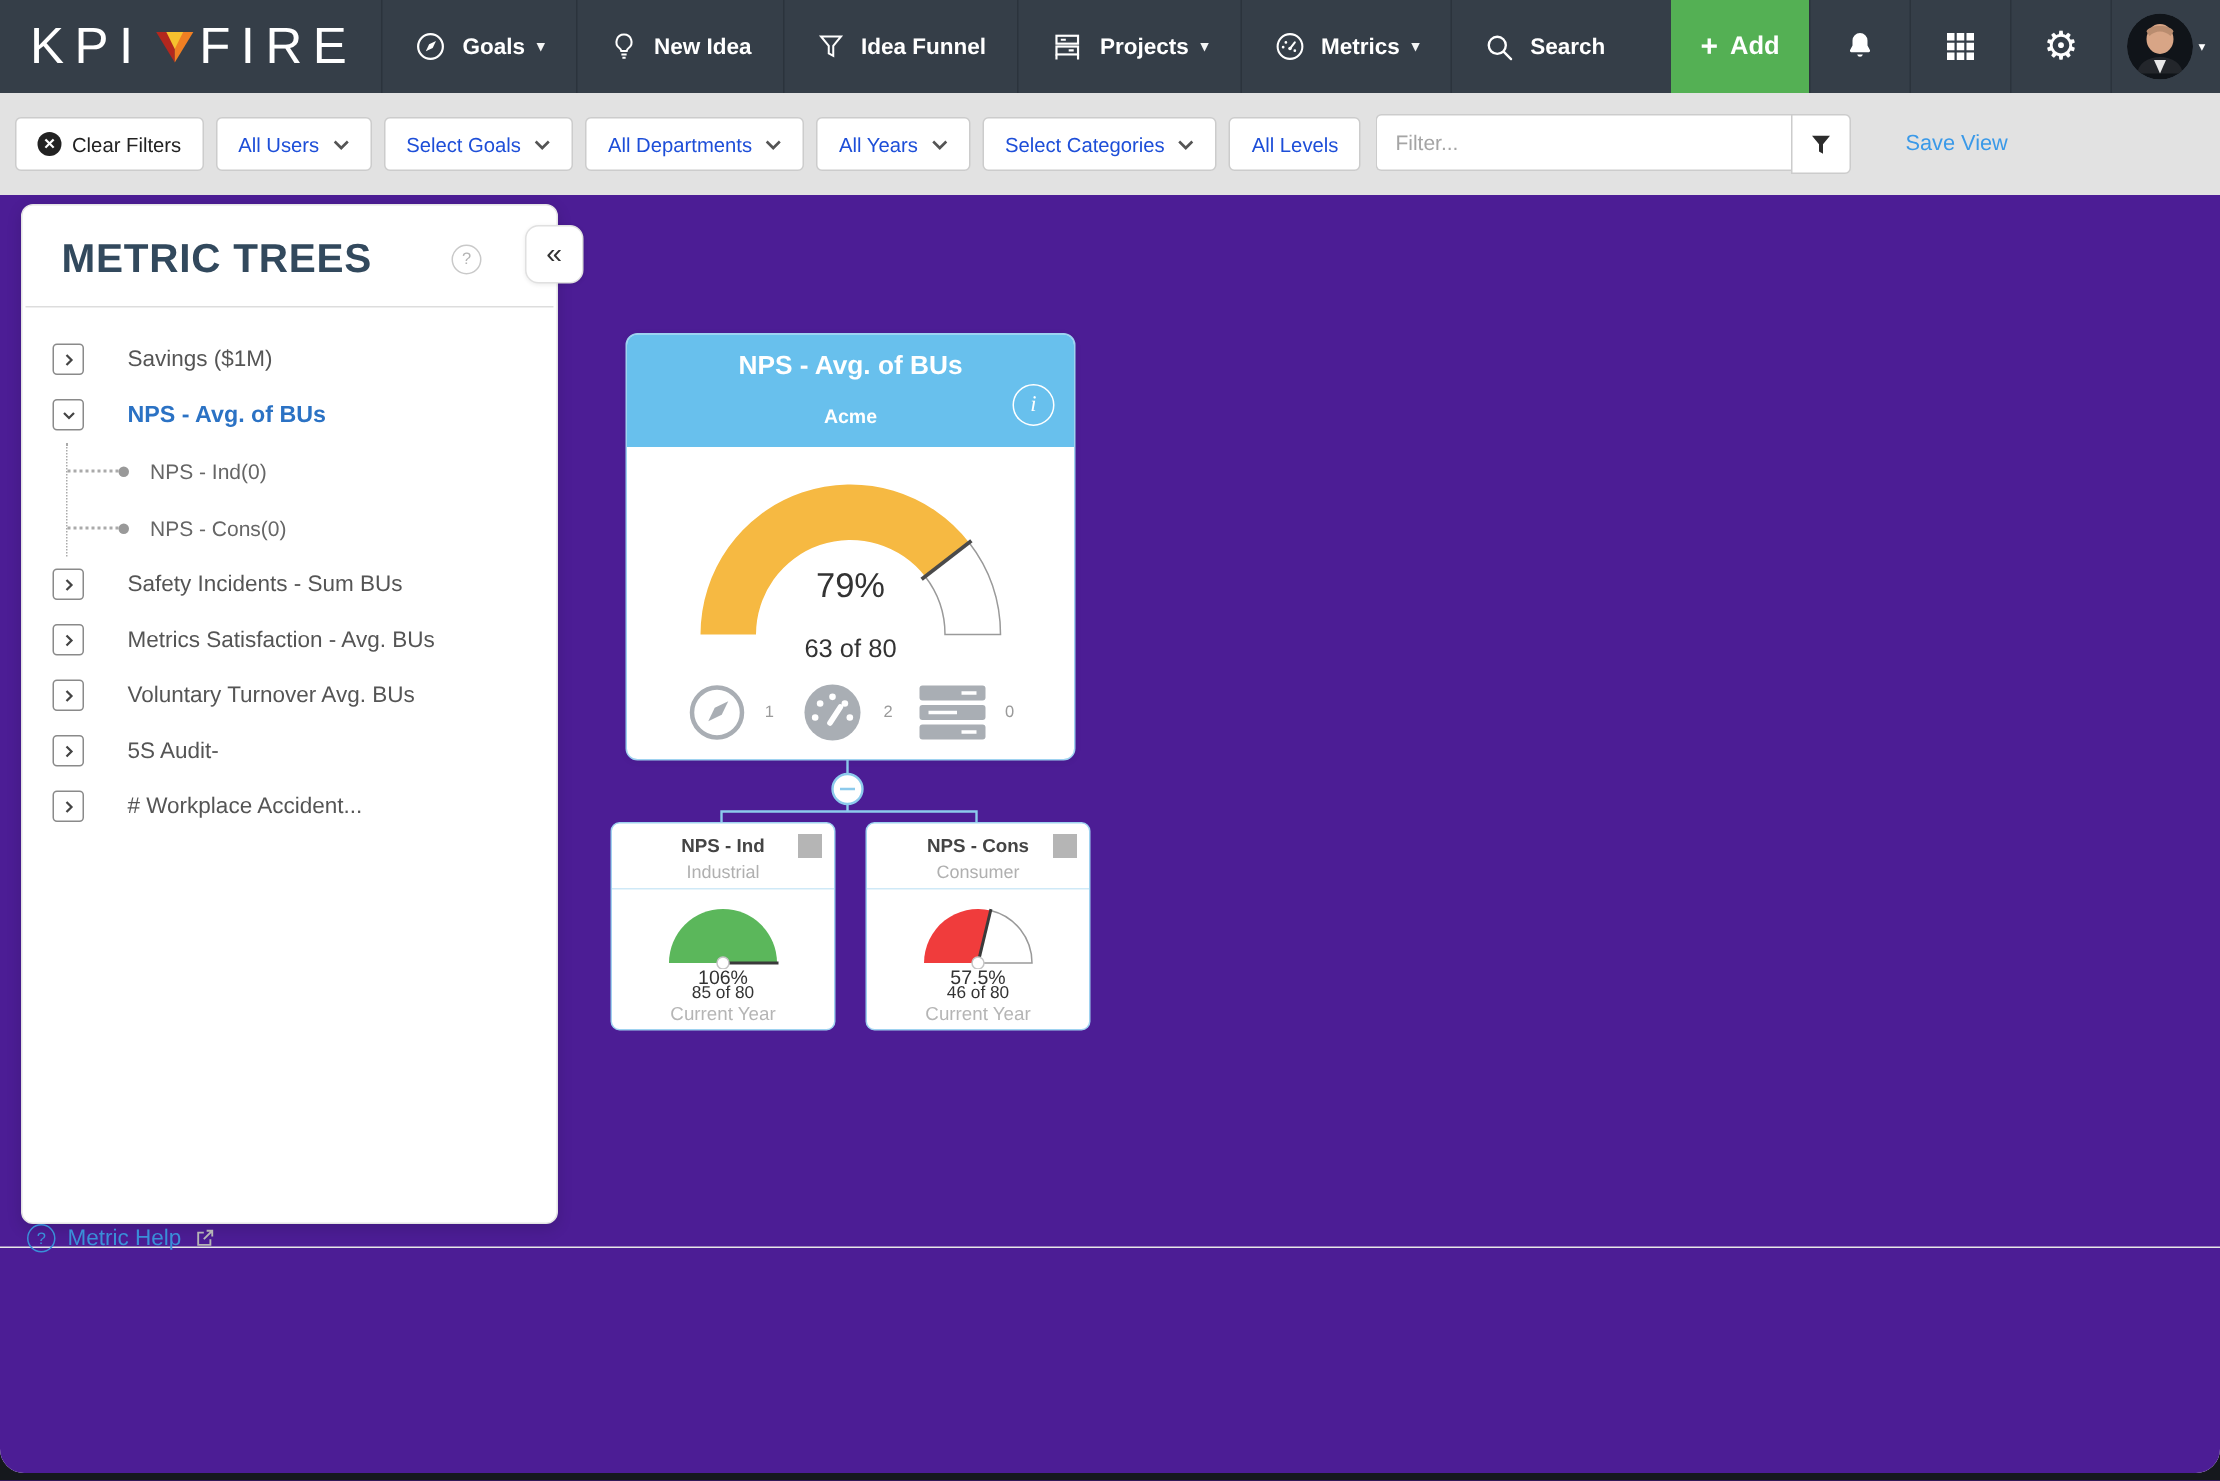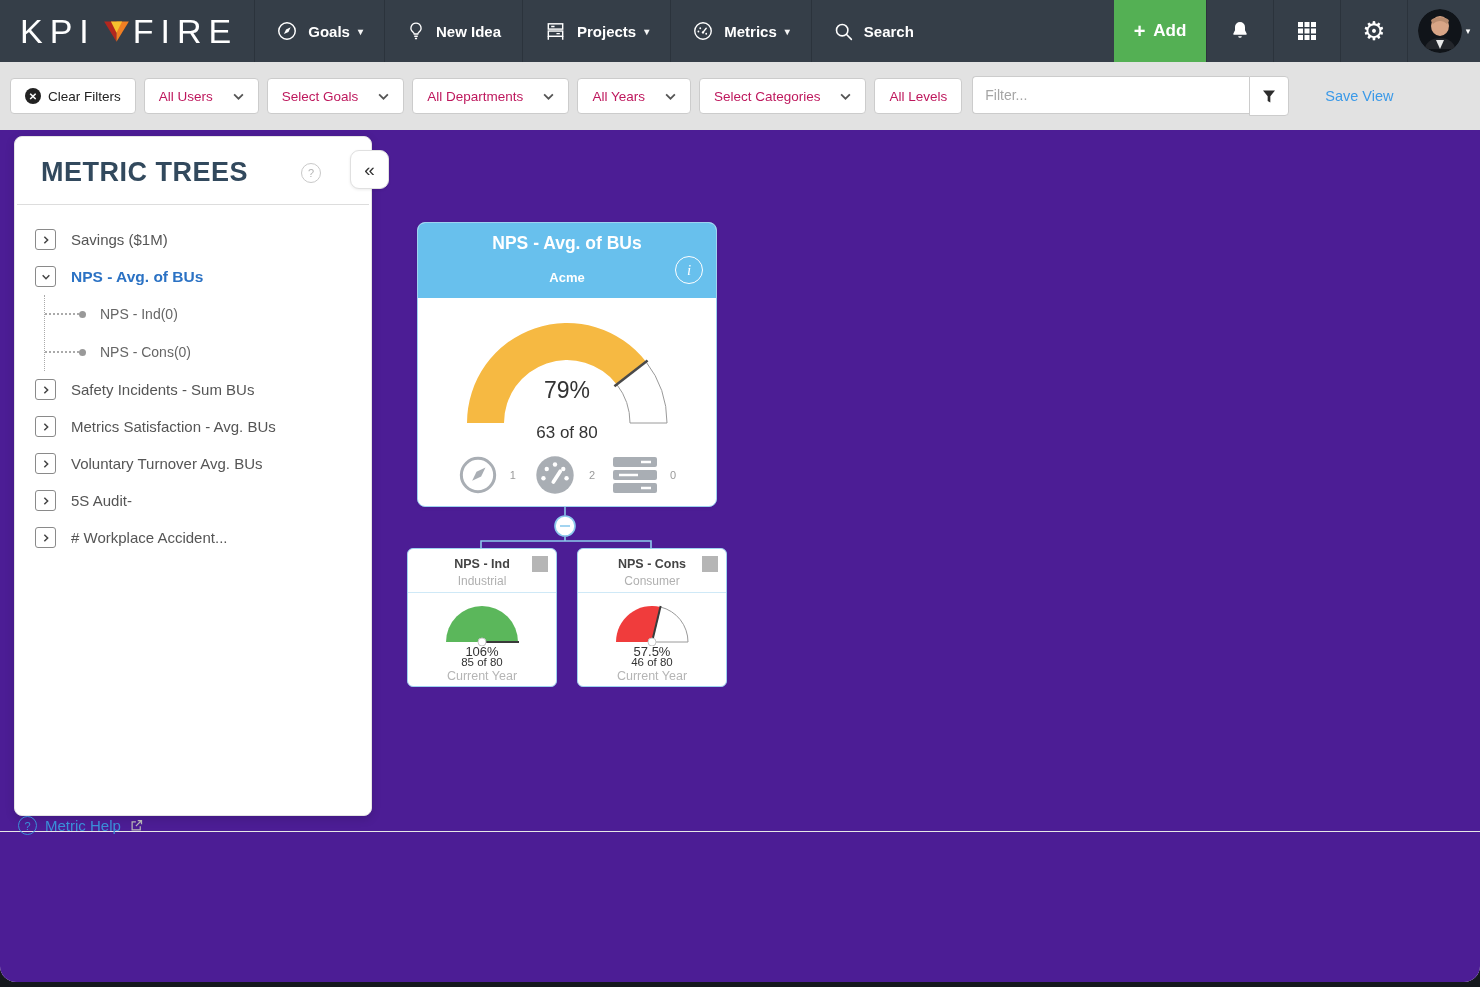--- a/index.html
+++ b/index.html
@@ -22,21 +22,21 @@
   .add-plus{font-size:20px;font-weight:700}
   .icon-btn{width:66px;display:flex;align-items:center;justify-content:center;border-left:1px solid #2b333c;cursor:pointer}
   .gear-glyph{font-family:"DejaVu Sans",sans-serif;font-size:26px;line-height:1;color:#fff}
   .avatar-wrap{width:72px;display:flex;align-items:center;justify-content:center;gap:4px;border-left:1px solid #2b333c;cursor:pointer}
   .avatar{width:44px;height:44px;border-radius:50%;overflow:hidden;flex:none}
   .avatar-caret{color:#fff;font-size:9px}
 
   
   .filterbar{height:68px;background:#e2e2e2;display:flex;align-items:center;padding:0 10px;gap:8px}
   .fbtn{background:#fff;border:1px solid #ccc;border-radius:4px;height:34px;padding:0 14px;
-        font-size:13.5px;color:#be185d;display:flex;align-items:center;gap:20px;cursor:pointer;white-space:nowrap}
+        font-size:13.5px;color:#1d4ed8;display:flex;align-items:center;gap:9px;cursor:pointer;white-space:nowrap}
   .fbtn.clear{color:#222;font-weight:500;gap:7px}
   .clear-x{width:16px;height:16px;border-radius:50%;background:#222;color:#fff;font-size:10px;font-weight:700;
            display:flex;align-items:center;justify-content:center}
   .fcaret svg{display:block}
   .filter-group{display:flex;margin-left:2px}
   .filter-input{width:252px;height:36px;border:1px solid #ccc;border-right:none;border-radius:4px 0 0 4px;
                 padding:0 12px;font-size:14px;color:#333;outline:none;background:#fff}
   .filter-input::placeholder{color:#a5a5a5}
   .funnel-btn{width:38px;height:38px;border:1px solid #ccc;border-radius:0 4px 4px 0;background:#fff;
               display:flex;align-items:center;justify-content:center;cursor:pointer}
@@ -50,21 +50,21 @@
   .panel{position:absolute;left:14px;top:6px;width:356px;height:678px;background:#fff;
          border:1px solid #e4e4e4;border-radius:8px;box-shadow:0 3px 10px rgba(0,0,0,.14);z-index:3}
   .panel-header{display:flex;align-items:center;padding:20px 22px 16px 24px;border-bottom:1px solid #ddd;margin:0 2px}
   .panel-title{font-size:27px;font-weight:800;color:#32495d;letter-spacing:.5px;margin:0}
   .qcircle{width:18px;height:18px;border:1.5px solid #c9c9c9;border-radius:50%;color:#b5b5b5;font-size:11px;
            display:flex;align-items:center;justify-content:center;margin-left:auto;margin-right:26px}
   .collapse-btn{position:absolute;right:-18px;top:13px;width:37px;height:37px;background:#fff;border:1px solid #e0e0e0;
                 border-radius:9px;font-size:19px;color:#333;display:flex;align-items:center;justify-content:center;
                 cursor:pointer;box-shadow:0 1px 3px rgba(0,0,0,.08)}
   .tree{padding:16px 18px 0 20px}
-  .titem{display:flex;align-items:center;gap:15px;padding:8px 0;cursor:pointer}
+  .titem{display:flex;align-items:center;gap:29px;padding:8px 0;cursor:pointer}
   .titem .label{font-size:15px;color:#555}
   .titem.selected .label{color:#2b72c4;font-weight:700;font-size:15.5px}
   .ebox{width:19px;height:19px;border:1px solid #8a8a8a;border-radius:3px;background:#fff;flex:none;
         display:flex;align-items:center;justify-content:center}
   .children{margin-left:9px;border-left:1px dotted #aaa}
   .citem{display:flex;align-items:center;padding:11px 0;cursor:pointer}
   .cline{width:34px;border-top:2px dotted #aaa;flex:none}
   .cdot{width:7px;height:7px;border-radius:50%;background:#999;flex:none;margin-right:14px}
   .citem .label{font-size:14px;color:#666}
   .help-row{position:absolute;left:18px;top:686px;display:flex;align-items:center;gap:8px;z-index:4;cursor:pointer}
@@ -130,20 +130,26 @@
     </div>
 
     <div class="nav-item">
       <svg width="20" height="22" viewBox="0 0 24 24" fill="none" stroke="#fff" stroke-width="1.6">
         <path d="M12 2.5a6 6 0 0 0-3.5 10.9c.8.6 1.2 1.4 1.3 2.2h4.4c.1-.8.5-1.6 1.3-2.2A6 6 0 0 0 12 2.5z"></path>
         <path d="M9.9 18.3h4.2M10.7 21h2.6"></path>
       </svg>
       <span>New Idea</span>
     </div>
 
+    <div class="nav-item">
+      <svg width="20" height="22" viewBox="0 0 24 24" fill="none" stroke="#fff" stroke-width="1.6">
+        <path d="M4 4h16l-6.2 7.5V19.5l-3.6-2v-6z"></path>
+      </svg>
+      <span>Idea Funnel</span>
+    </div>
 
     <div class="nav-item">
       <svg width="23" height="23" viewBox="0 0 24 24" fill="none" stroke="#fff" stroke-width="1.5">
         <rect x="4.5" y="4" width="15" height="5.5"></rect>
         <rect x="4.5" y="11.5" width="15" height="5.5"></rect>
         <path d="M7.5 6.8h3.5M13 14.2h3.5M4.5 17v3.5M19.5 17v3.5"></path>
       </svg>
       <span>Projects</span>
       <span class="caret">▾</span>
     </div>

